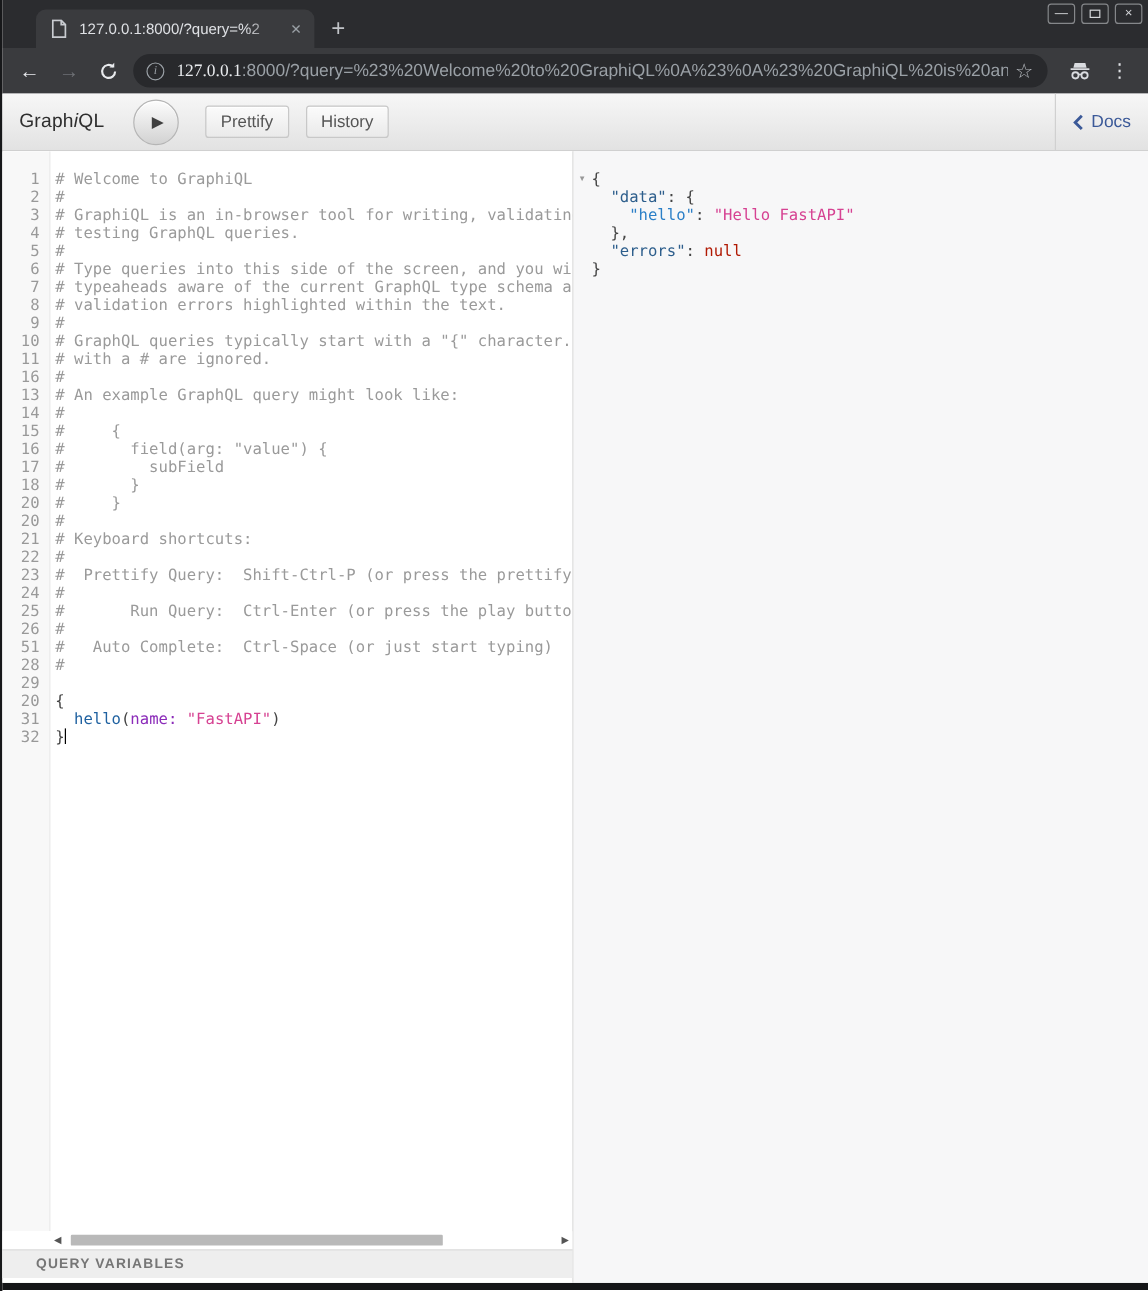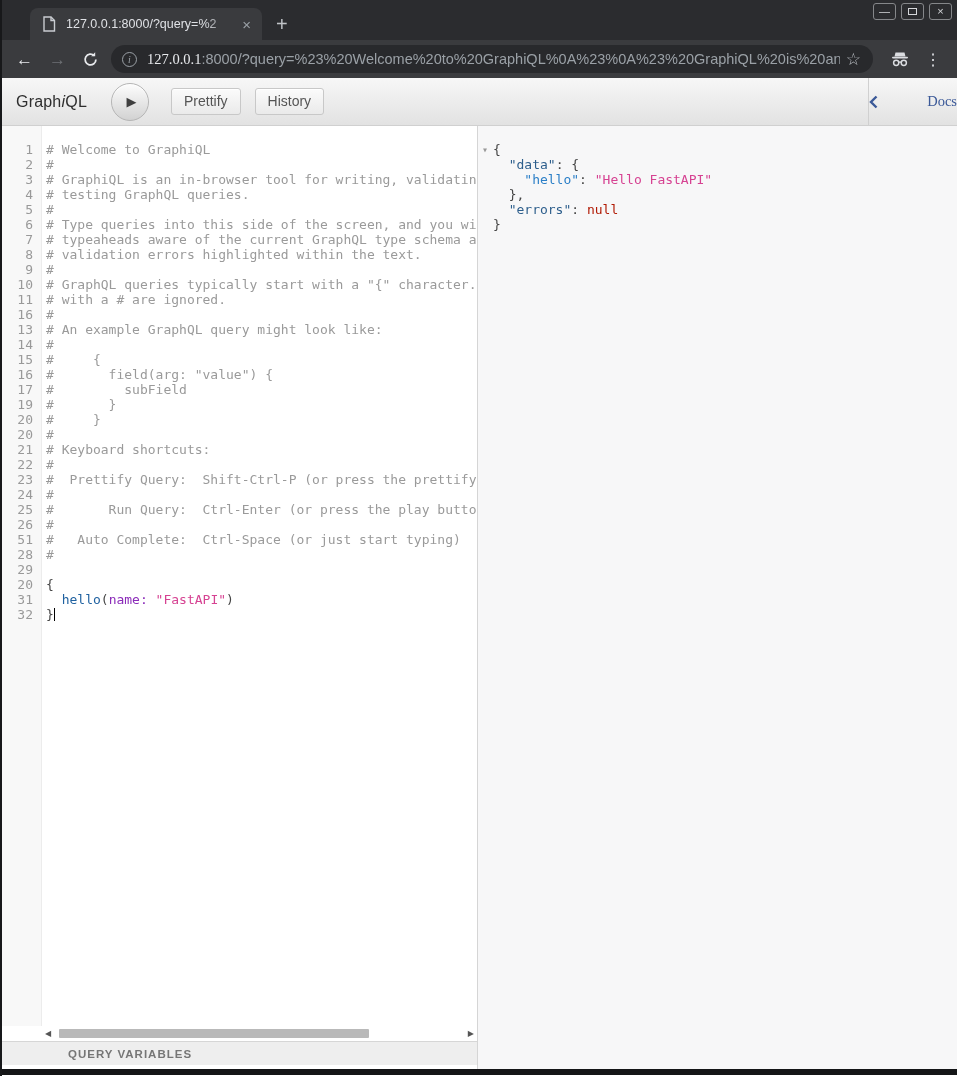--- a/index.html
+++ b/index.html
@@ -46,22 +46,22 @@
           background:linear-gradient(#f7f7f7,#e2e2e2); display:flex; align-items:center; }
   .glogo { font-size:16px; color:#2e2e2e; margin:0 24px 0 14px; letter-spacing:0.2px; }
   .glogo em { font-style:italic; }
   .execbtn { width:38px; height:38px; border-radius:50%; border:1px solid #b5b5b5;
              background:linear-gradient(#fdfdfd,#d2d2d2); display:flex; align-items:center;
              justify-content:center; box-shadow:0 1px 0 #fff inset; margin-right:22px; }
   .execbtn .tri { color:#3f3f3f; font-size:13px; margin-left:3px; line-height:1; }
   .tbtn { border:1px solid #c8c8c8; border-radius:3px; background:linear-gradient(#fbfbfb,#eaeaea);
           color:#555; font-size:14px; padding:4px 12px 5px; margin-right:14px;
           box-shadow:0 1px 0 #fff inset; }
-  .docs-area { margin-left:auto; align-self:stretch; width:89px; border-left:1px solid #d0d0d0;
-               display:flex; align-items:center; justify-content:space-between; gap:6px;font-family:Liberation Serif, serif; }
+  .docs-area { margin-left:auto; align-self:stretch; width:78px; border-left:1px solid #d0d0d0;
+               display:flex; align-items:center; justify-content:center; gap:6px; }
   .docs-label { color:var(--c-docs,#3B5998); font-size:14.5px; }
 
   
   .main { display:flex; height:943px; }
   .left-pane { width:476px; border-right:1px solid #d5d5d5; display:flex; flex-direction:column;
                background:#fff; }
   .code-area { height:900px; display:flex; overflow:hidden; font-family:"DejaVu Sans Mono",monospace;
                font-size:13px; line-height:15px; }
   .gutter { width:40px; background:#f8f8f8; border-right:1px solid #ececec; padding:16px 8px 0 0;
             text-align:right; color:var(--c-lineno,#999); flex:0 0 auto; }
@@ -78,21 +78,21 @@
   .tk-nl { color:var(--c-null,#B11A04); }
   .cursor { display:inline-block; width:1.5px; height:13px; background:#000; vertical-align:-2px; }
 
   .hscroll { height:15px; background:#fff; position:relative; display:flex; align-items:center;
              padding-left:43px; padding-right:3px; }
   .harrow { color:#555; font-size:8px; line-height:1; flex:0 0 auto; }
   .htrack { flex:1; position:relative; height:100%; }
   .hthumb { position:absolute; left:8px; top:3px; width:310px; height:9px; background:#b9b9b9;
             border-radius:1px; }
   .varbar { height:24px; background:#eee; border-top:1px solid #d6d6d6; display:flex;
-            align-items:center; padding-left:66px; }
+            align-items:center; padding-left:28px; }
   .varbar span { font-size:11.5px; font-weight:bold; color:#767676; letter-spacing:1px; }
 
   .right-pane { flex:1; background:#f7f7f8; position:relative; overflow:hidden;
                 font-family:"DejaVu Sans Mono",monospace; font-size:13px; line-height:15px; }
   .fold { position:absolute; left:4px; top:17px; color:#999; font-size:10px; line-height:13px; }
   .result-code { padding:16px 0 0 15px; white-space:pre; color:#444; }
   .result-code div { height:15px; }
 
   .bottom-strip { height:6px; background:#141517; }
 </style>
@@ -175,21 +175,21 @@
             <div>8</div>
             <div>9</div>
             <div>10</div>
             <div>11</div>
             <div>16</div>
             <div>13</div>
             <div>14</div>
             <div>15</div>
             <div>16</div>
             <div>17</div>
-            <div>19</div>
+            <div>18</div>
             <div>20</div>
             <div>20</div>
             <div>21</div>
             <div>22</div>
             <div>23</div>
             <div>24</div>
             <div>25</div>
             <div>26</div>
             <div>51</div>
             <div>28</div>

